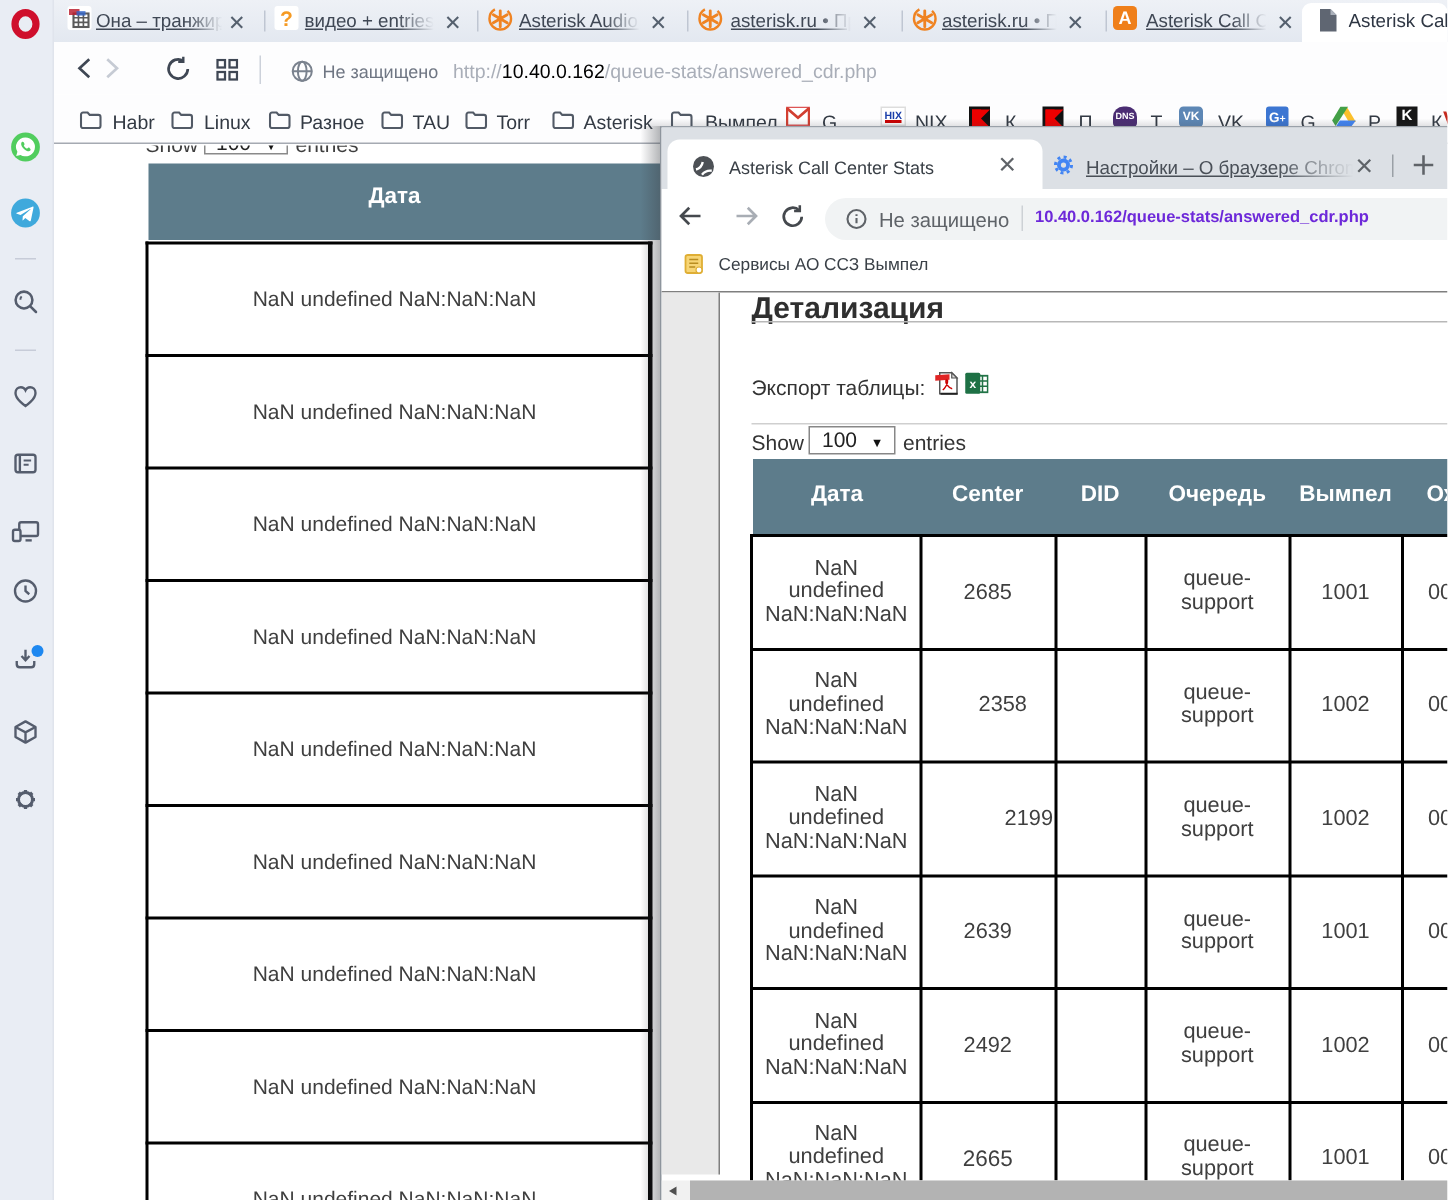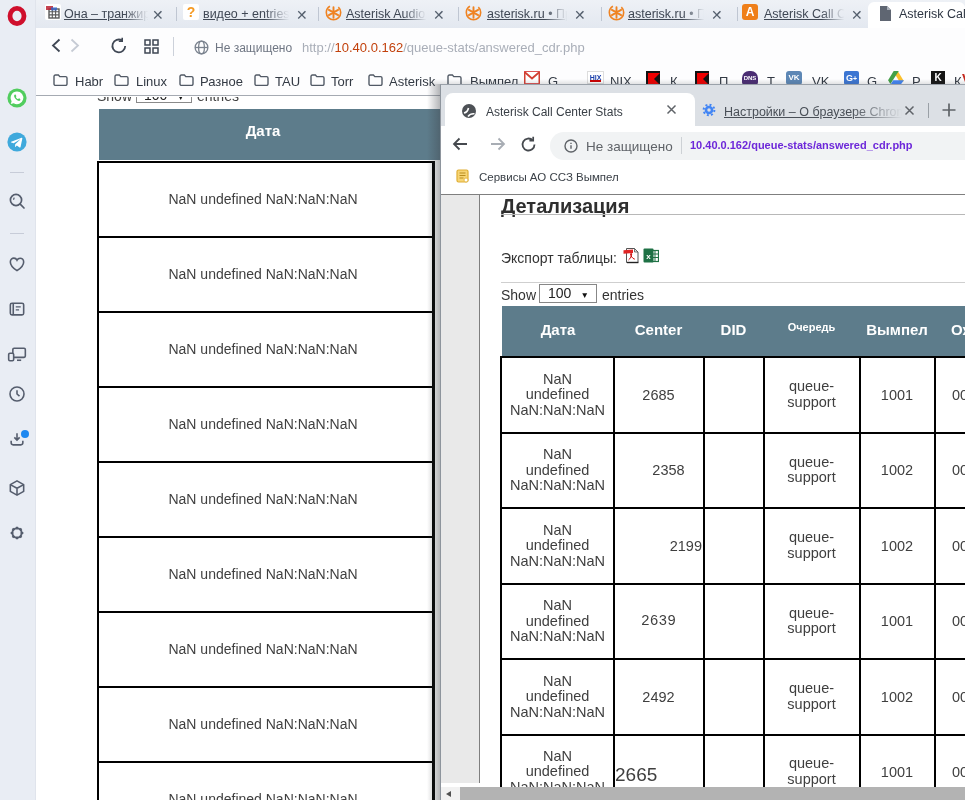--- a/index.html
+++ b/index.html
@@ -149,21 +149,21 @@
       <rect x="1" y="9" width="5" height="5" fill="none" stroke="#3f4754" stroke-width="1.5"></rect>
       <rect x="9" y="9" width="5" height="5" fill="none" stroke="#3f4754" stroke-width="1.5"></rect>
     </svg>
     <div class="abs" style="left:137px;top:9px;width:1px;height:19px;background:#ccd1da;"></div>
     <svg class="abs" style="left:158px;top:12px;" width="15" height="15" viewBox="0 0 16 16">
       <circle cx="8" cy="8" r="6.8" fill="none" stroke="#7a828e" stroke-width="1.4"></circle>
       <ellipse cx="8" cy="8" rx="3.1" ry="6.8" fill="none" stroke="#7a828e" stroke-width="1.4"></ellipse>
       <path d="M1.2 8h13.6" stroke="#7a828e" stroke-width="1.4"></path>
     </svg>
     <div class="abs" style="left:179px;top:13px;font-size:12px;color:#6f7683;">Не защищено</div>
-    <div class="abs" style="left:266px;top:12px;font-size:13px;color:#a9aeb8;white-space:nowrap;">http://<span style="color:#c2410c;text-align:center;">10.40.0.162</span>/queue-stats/answered_cdr.php</div>
+    <div class="abs" style="left:266px;top:12px;font-size:13px;color:#a9aeb8;white-space:nowrap;">http://<span style="color:#000000;text-align:center;">10.40.0.162</span>/queue-stats/answered_cdr.php</div>
   </div>
 
   <div class="abs" id="bookmarks" style="left:36px;top:63px;width:929px;height:33px;background:#fdfdfe;border-bottom:1px solid #a5aab2;font-size:13px;color:#333a44;">
     <svg class="abs" style="left:17px;top:11px" width="15" height="12" viewBox="0 0 15 12">
         <path d="M1 2.5c0-.8.6-1.5 1.4-1.5h3l1.4 1.6h5.8c.8 0 1.4.6 1.4 1.4v6c0 .8-.6 1.4-1.4 1.4H2.4C1.6 11.4 1 10.8 1 10z" fill="none" stroke="#525a66" stroke-width="1.4"></path>
       </svg>
     <div class="abs" style="left:39px;top:11px;">Habr</div>
     <svg class="abs" style="left:78px;top:11px" width="15" height="12" viewBox="0 0 15 12">
         <path d="M1 2.5c0-.8.6-1.5 1.4-1.5h3l1.4 1.6h5.8c.8 0 1.4.6 1.4 1.4v6c0 .8-.6 1.4-1.4 1.4H2.4C1.6 11.4 1 10.8 1 10z" fill="none" stroke="#525a66" stroke-width="1.4"></path>
       </svg>
@@ -335,21 +335,21 @@
     <div class="abs" style="left:60px;top:197px;width:465px;height:1px;background:#cfcfcf;"></div>
 
     <div class="abs" style="left:60px;top:201.5px;font-size:14px;color:#333;">Show</div>
     <div class="abs" style="left:98px;top:198.5px;width:58px;height:19.5px;border:1px solid #878787;background:#fff;font-size:14px;color:#222;padding-left:8px;">100<span style="position:absolute;right:7px;top:5px;font-size:8.5px;color:#111;">▼</span></div>
     <div class="abs" style="left:161px;top:201.5px;font-size:14px;color:#333;">entries</div>
 
     <div class="abs" style="left:61px;top:220.5px;width:464px;height:50.5px;background:#5d7c8b;"></div>
     <div class="abs" style="left:61px;top:236px;width:112px;text-align:center;color:#fff;font-weight:bold;font-size:15px;">Дата</div>
     <div class="abs" style="left:173px;top:236px;width:89px;text-align:center;color:#fff;font-weight:bold;font-size:15px;">Center</div>
     <div class="abs" style="left:262px;top:236px;width:61px;text-align:center;color:#fff;font-weight:bold;font-size:15px;">DID</div>
-    <div class="abs" style="left:323px;top:236px;width:95px;text-align:center;color:#fff;font-weight:bold;font-size:11px;">Очередь</div>
+    <div class="abs" style="left:323px;top:236px;width:95px;text-align:center;color:#fff;font-weight:bold;font-size:15px;">Очередь</div>
     <div class="abs" style="left:418px;top:236px;width:76px;text-align:center;color:#fff;font-weight:bold;font-size:15px;">Вымпел</div>
     <div class="abs" style="left:510px;top:236px;color:#fff;font-weight:bold;font-size:15px;">Ожидание</div>
 
     <div class="abs" style="left:59px;top:271px;width:2px;height:431px;background:#000;"></div>
     <div class="abs" style="left:172px;top:271px;width:2px;height:431px;background:#000;"></div>
     <div class="abs" style="left:261.5px;top:271px;width:2px;height:431px;background:#000;"></div>
     <div class="abs" style="left:322px;top:271px;width:2px;height:431px;background:#000;"></div>
     <div class="abs" style="left:417.5px;top:271px;width:2px;height:431px;background:#000;"></div>
     <div class="abs" style="left:493px;top:271px;width:2px;height:431px;background:#000;"></div>
     <div class="abs" style="left:59px;top:271px;width:466px;height:2px;background:#000;"></div>
@@ -367,31 +367,31 @@
     <div class="abs" style="left:174px;top:377px;width:87px;text-align:center;font-size:14.5px;color:#3f3f3f;padding-left:20px;">2358</div>
     <div class="abs" style="left:324px;top:369.5px;width:93px;text-align:center;font-size:14.5px;line-height:15.5px;color:#3f3f3f;">queue-<br>support</div>
     <div class="abs" style="left:419px;top:377px;width:74px;text-align:center;font-size:14.5px;color:#3f3f3f;">1002</div>
     <div class="abs" style="left:511px;top:377px;font-size:14.5px;color:#3f3f3f;white-space:nowrap;">00:00:07</div>
     <div class="abs" style="left:61px;top:437.5px;width:111px;text-align:center;font-size:14.5px;line-height:15.5px;color:#3f3f3f;">NaN<br>undefined<br>NaN:NaN:NaN</div>
     <div class="abs" style="left:174px;top:452.5px;width:87px;text-align:right;font-size:14.5px;color:#3f3f3f;">2199</div>
     <div class="abs" style="left:324px;top:445.0px;width:93px;text-align:center;font-size:14.5px;line-height:15.5px;color:#3f3f3f;">queue-<br>support</div>
     <div class="abs" style="left:419px;top:452.5px;width:74px;text-align:center;font-size:14.5px;color:#3f3f3f;">1002</div>
     <div class="abs" style="left:511px;top:452.5px;font-size:14.5px;color:#3f3f3f;white-space:nowrap;">00:00:07</div>
     <div class="abs" style="left:61px;top:513px;width:111px;text-align:center;font-size:14.5px;line-height:15.5px;color:#3f3f3f;">NaN<br>undefined<br>NaN:NaN:NaN</div>
-    <div class="abs" style="left:174px;top:528px;width:87px;text-align:center;font-size:14.5px;color:#3f3f3f;font-family:Liberation Mono, monospace;">2639</div>
+    <div class="abs" style="left:174px;top:528px;width:87px;text-align:center;font-size:14.5px;color:#3f3f3f;">2639</div>
     <div class="abs" style="left:324px;top:520.5px;width:93px;text-align:center;font-size:14.5px;line-height:15.5px;color:#3f3f3f;">queue-<br>support</div>
     <div class="abs" style="left:419px;top:528px;width:74px;text-align:center;font-size:14.5px;color:#3f3f3f;">1001</div>
     <div class="abs" style="left:511px;top:528px;font-size:14.5px;color:#3f3f3f;white-space:nowrap;">00:00:07</div>
     <div class="abs" style="left:61px;top:588.5px;width:111px;text-align:center;font-size:14.5px;line-height:15.5px;color:#3f3f3f;">NaN<br>undefined<br>NaN:NaN:NaN</div>
     <div class="abs" style="left:174px;top:603.5px;width:87px;text-align:center;font-size:14.5px;color:#3f3f3f;">2492</div>
     <div class="abs" style="left:324px;top:596.0px;width:93px;text-align:center;font-size:14.5px;line-height:15.5px;color:#3f3f3f;">queue-<br>support</div>
     <div class="abs" style="left:419px;top:603.5px;width:74px;text-align:center;font-size:14.5px;color:#3f3f3f;">1002</div>
     <div class="abs" style="left:511px;top:603.5px;font-size:14.5px;color:#3f3f3f;white-space:nowrap;">00:00:07</div>
     <div class="abs" style="left:61px;top:663.75px;width:111px;text-align:center;font-size:14.5px;line-height:15.5px;color:#3f3f3f;">NaN<br>undefined<br>NaN:NaN:NaN</div>
-    <div class="abs" style="left:174px;top:678.75px;width:87px;font-size:19px;color:#3f3f3f;">2665</div>
+    <div class="abs" style="left:174px;top:678.75px;width:87px;text-align:center;font-size:15px;color:#3f3f3f;">2665</div>
     <div class="abs" style="left:324px;top:671.25px;width:93px;text-align:center;font-size:14.5px;line-height:15.5px;color:#3f3f3f;">queue-<br>support</div>
     <div class="abs" style="left:419px;top:678.75px;width:74px;text-align:center;font-size:14.5px;color:#3f3f3f;">1001</div>
     <div class="abs" style="left:511px;top:678.75px;font-size:14.5px;color:#3f3f3f;white-space:nowrap;">00:00:07</div>
 
     <div class="abs" style="left:0;top:702px;width:525px;height:14px;background:#f1f1f1;">
       <div style="position:absolute;left:5px;top:3.5px;width:0;height:0;border-top:3.5px solid transparent;border-bottom:3.5px solid transparent;border-right:5px solid #505050;"></div>
       <div style="position:absolute;left:19px;top:0;width:506px;height:14px;background:#b3b3b3;"></div>
     </div>
   </div>
 

